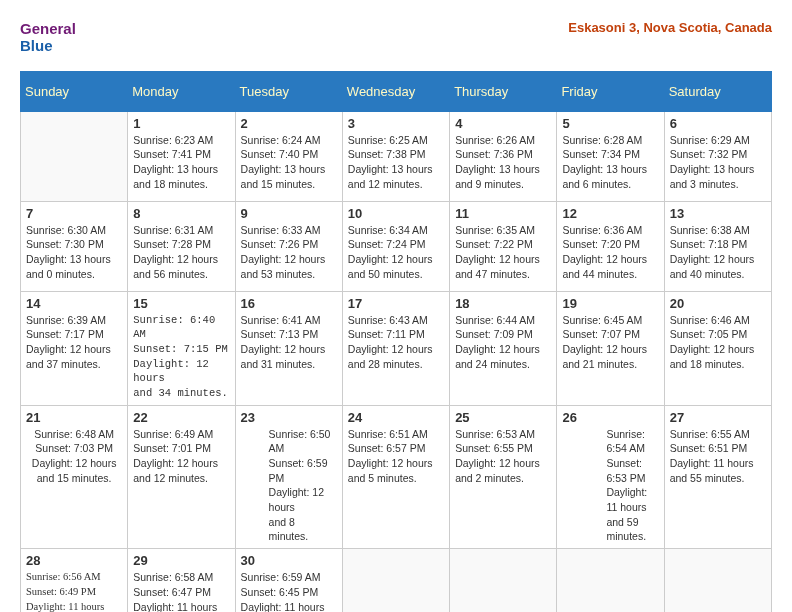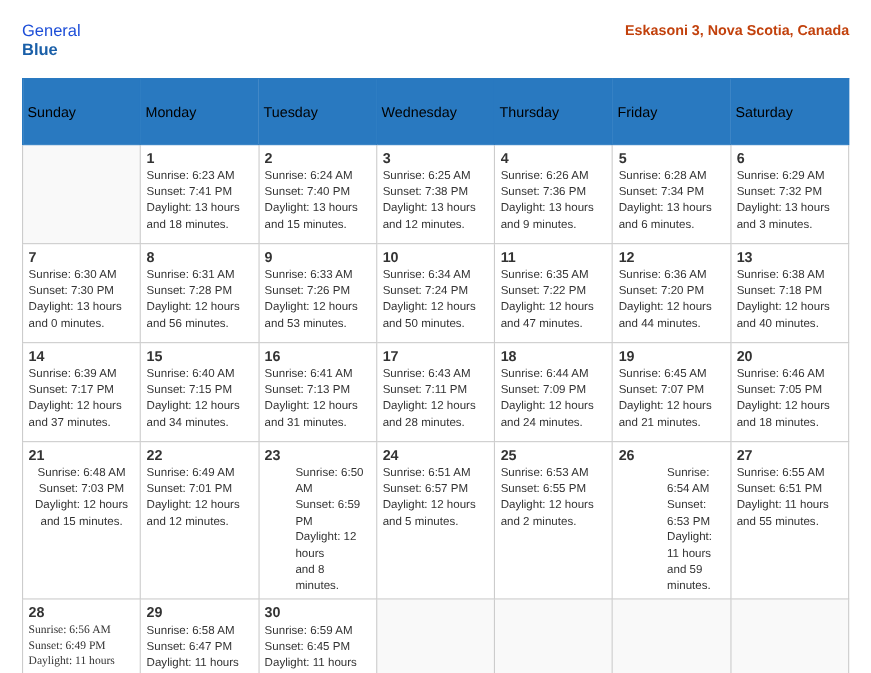--- a/index.html
+++ b/index.html
@@ -34,22 +34,22 @@
       color: #c2410c;
       font-weight: bold;
     }
     .calendar {
       width: 100%;
       border-collapse: collapse;
       font-size: 11px;
     }
     .calendar th {
       background: #2979c0;
-      color: #000000;
-      padding: 22px 4px;
+      color: #fef9c3;
+      padding: 12px 4px;
       text-align: left;
       font-size: 13px;
       font-weight: normal;
       border: 1px solid #2979c0;
     }
     .calendar td {
       border: 1px solid #ccc;
       vertical-align: top;
       padding: 4px 5px;
       height: 90px;
@@ -72,21 +72,21 @@
     }
   </style>
 </head>
 <body>
 
 <div class="header">
   <div class="logo">
     <div style="display:flex;align-items:center;gap:6px;">
 
       <div style="display:flex;flex-direction:column;line-height:1.15;">
-        <span style="font-size:15px;font-weight:normal;color:#1d4ed8;">General</span>
+        <span style="font-size:15px;font-weight:bold;color:#701a75;">General</span>
         <span style="font-size:15px;font-weight:bold;color:#1a5fa8;">Blue</span>
       </div>
     </div>
   </div>
   <div class="title-block">
     <div class="subtitle">Eskasoni 3, Nova Scotia, Canada</div>
   </div>
 </div>
 
 <table class="calendar">
@@ -201,21 +201,21 @@
       <tr>
         <td>
           <span class="day-number">14</span>
           <div class="day-info" style="white-space: pre-line;">Sunrise: 6:39 AM
 Sunset: 7:17 PM
 Daylight: 12 hours
 and 37 minutes.</div>
         </td>
         <td>
           <span class="day-number">15</span>
-          <div class="day-info" style="white-space: pre-line;">Sunrise: 6:40 AM
+          <div class="day-info" style="white-space: pre-line; font-family: Liberation Mono, monospace;">Sunrise: 6:40 AM
 Sunset: 7:15 PM
 Daylight: 12 hours
 and 34 minutes.</div>
         </td>
         <td>
           <span class="day-number">16</span>
           <div class="day-info" style="white-space: pre-line;">Sunrise: 6:41 AM
 Sunset: 7:13 PM
 Daylight: 12 hours
 and 31 minutes.</div>

